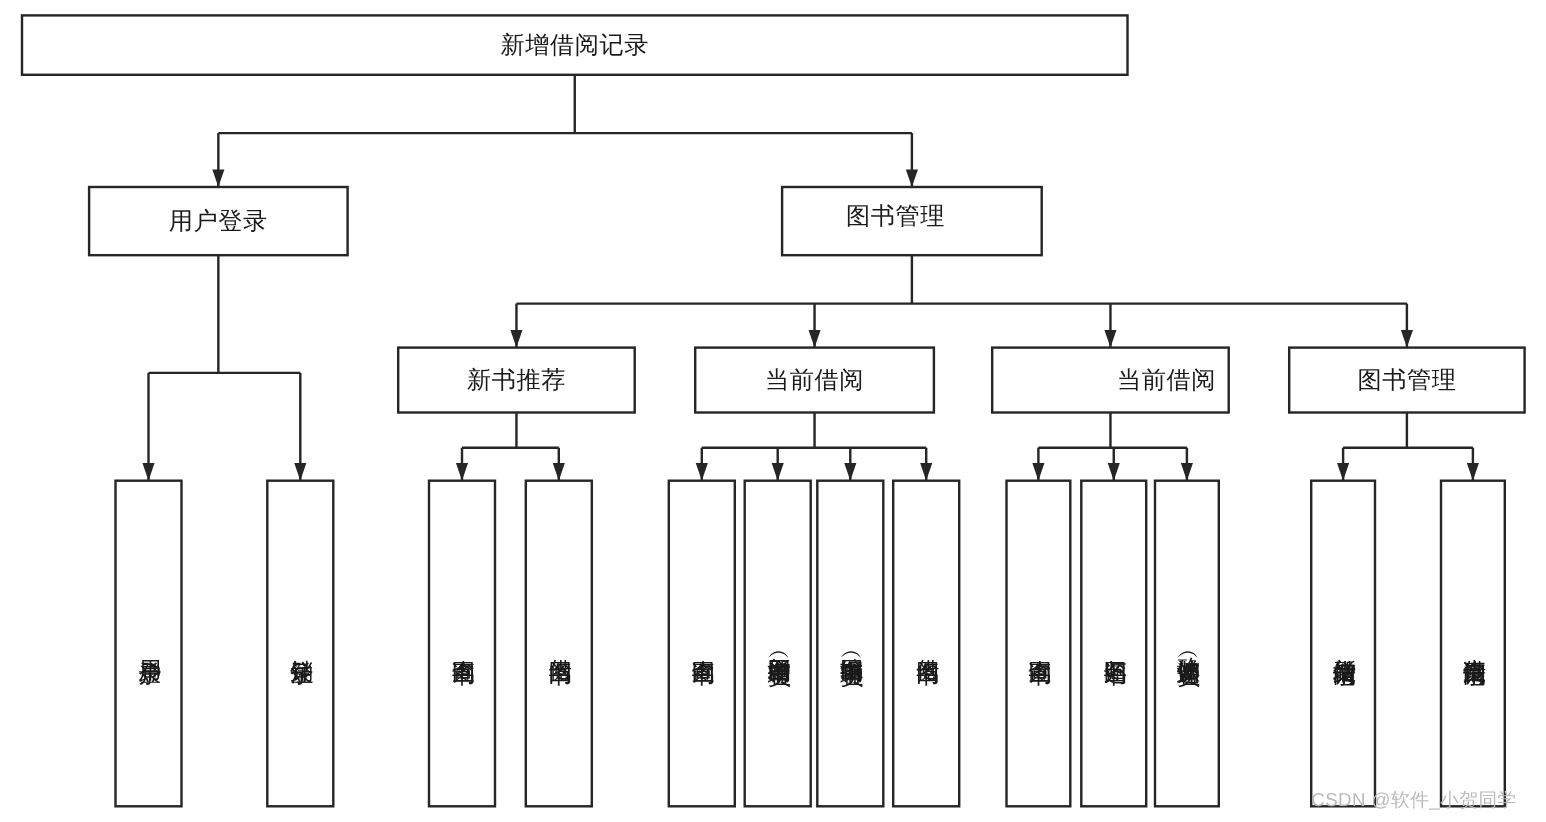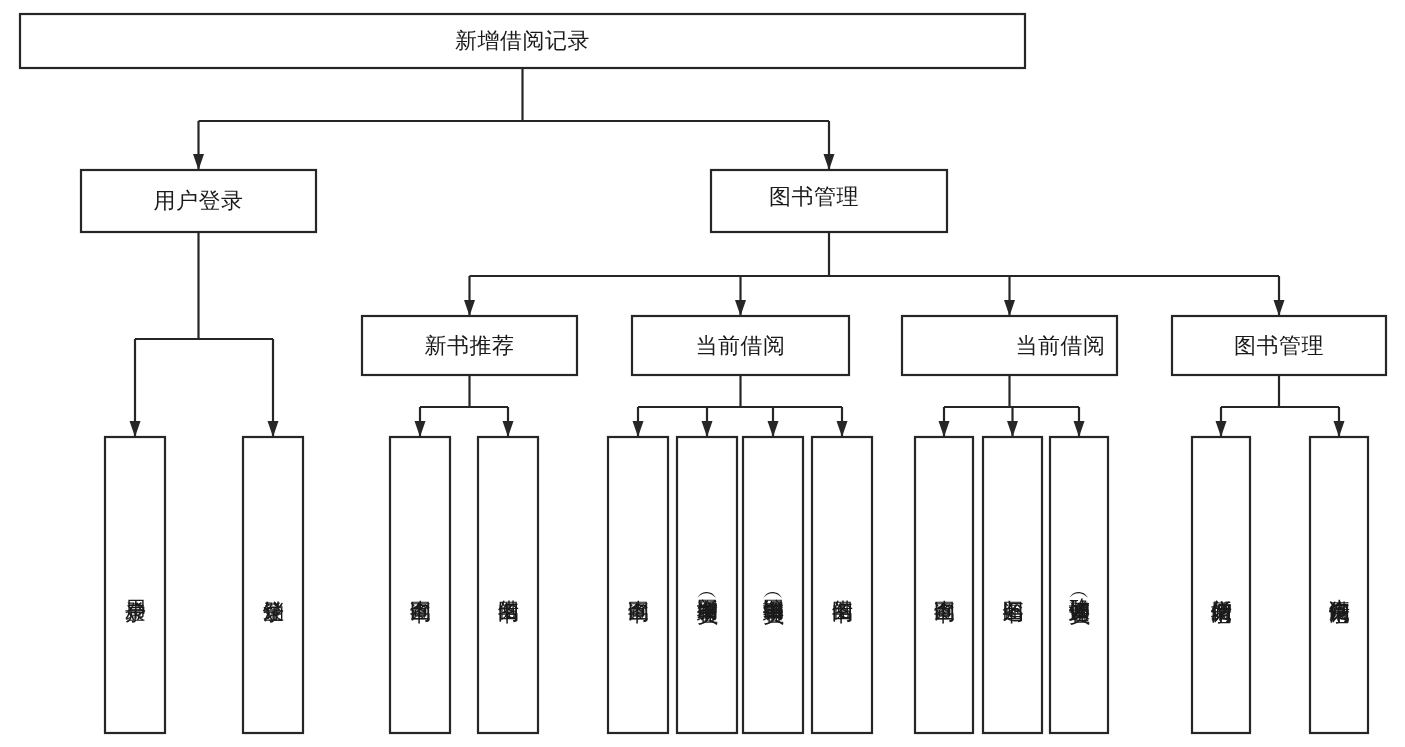--- a/index.html
+++ b/index.html
@@ -167,13 +167,14 @@
       <div class="node-label vertical" style="left: 608px; top: 437px; width: 60px; height: 296px;">查询图书</div>
       <div class="node-label vertical" style="left: 677px; top: 437px; width: 60px; height: 296px;">新增图书（管理员）</div>
       <div class="node-label vertical" style="left: 743px; top: 437px; width: 60px; height: 296px;">编辑图书（管理员）</div>
       <div class="node-label vertical" style="left: 812px; top: 437px; width: 60px; height: 296px;">借阅图书</div>
       <div class="node-label vertical" style="left: 915px; top: 437px; width: 58px; height: 296px;">查询图书</div>
       <div class="node-label vertical" style="left: 983px; top: 437px; width: 59px; height: 296px;">归还图书</div>
       <div class="node-label vertical" style="left: 1050px; top: 437px; width: 58px; height: 296px;">确认归还（管理员）</div>
       <div class="node-label vertical" style="left: 1192px; top: 437px; width: 58px; height: 296px;">新增借阅记录</div>
       <div class="node-label vertical" style="left: 1310px; top: 437px; width: 58px; height: 296px;">查询借阅记录</div>
     </div>
+  <div class="watermark" style="left:1192px; top:716px;">CSDN @软件_小贺同学</div>
 </div>
 
 </body></html>

